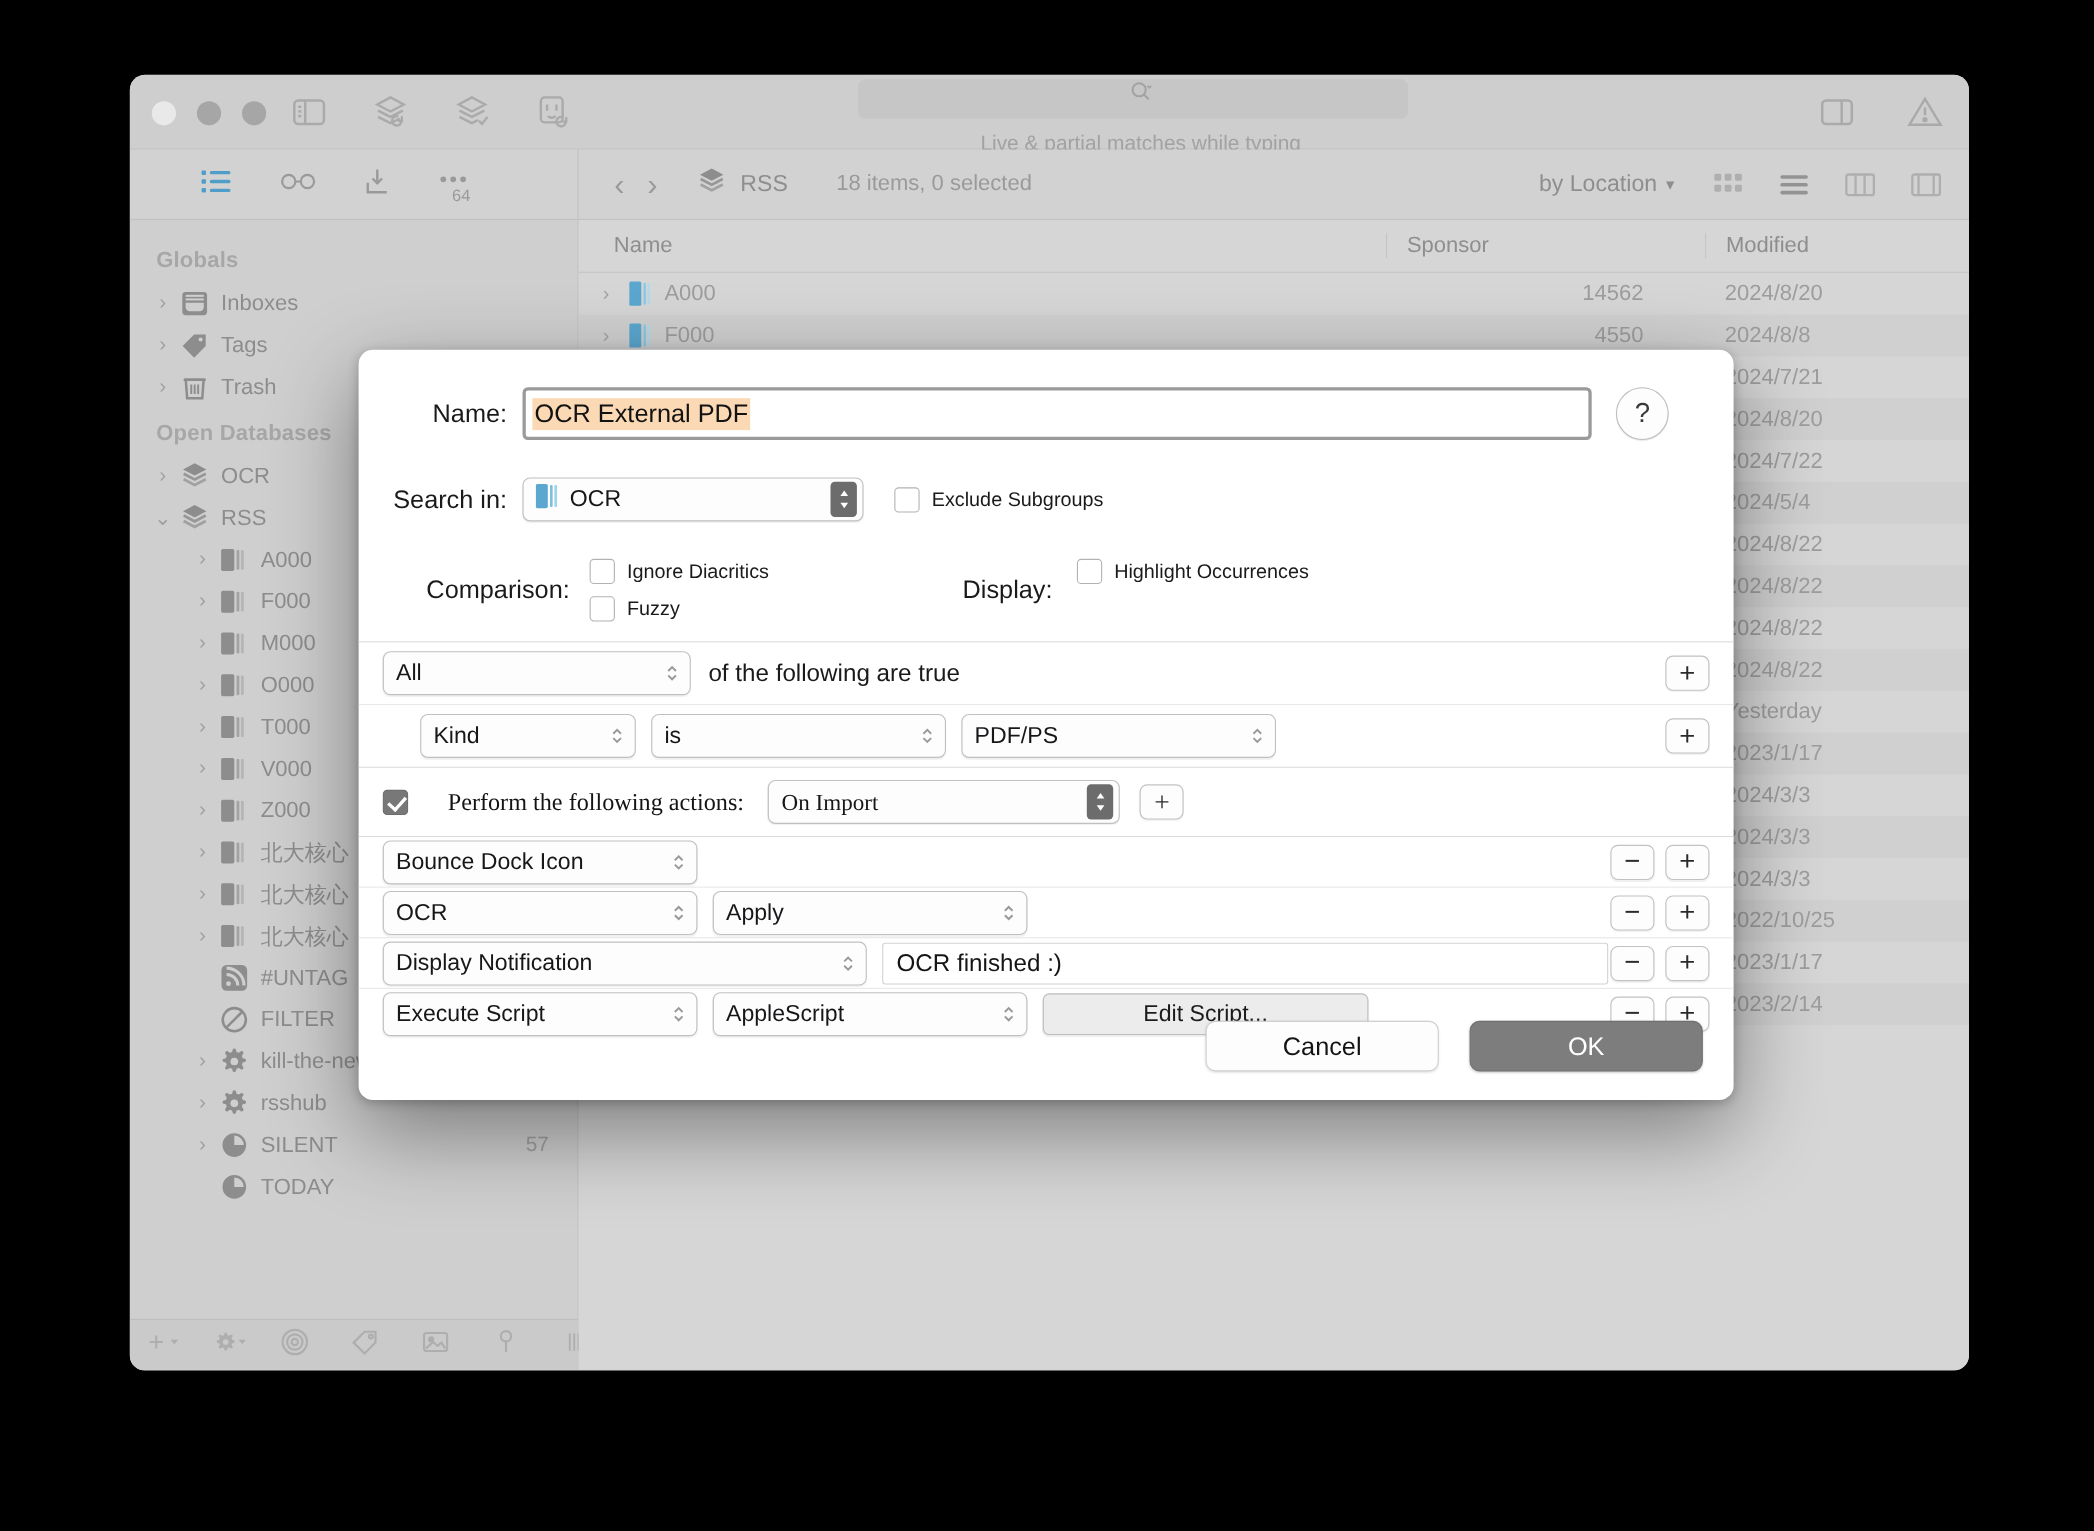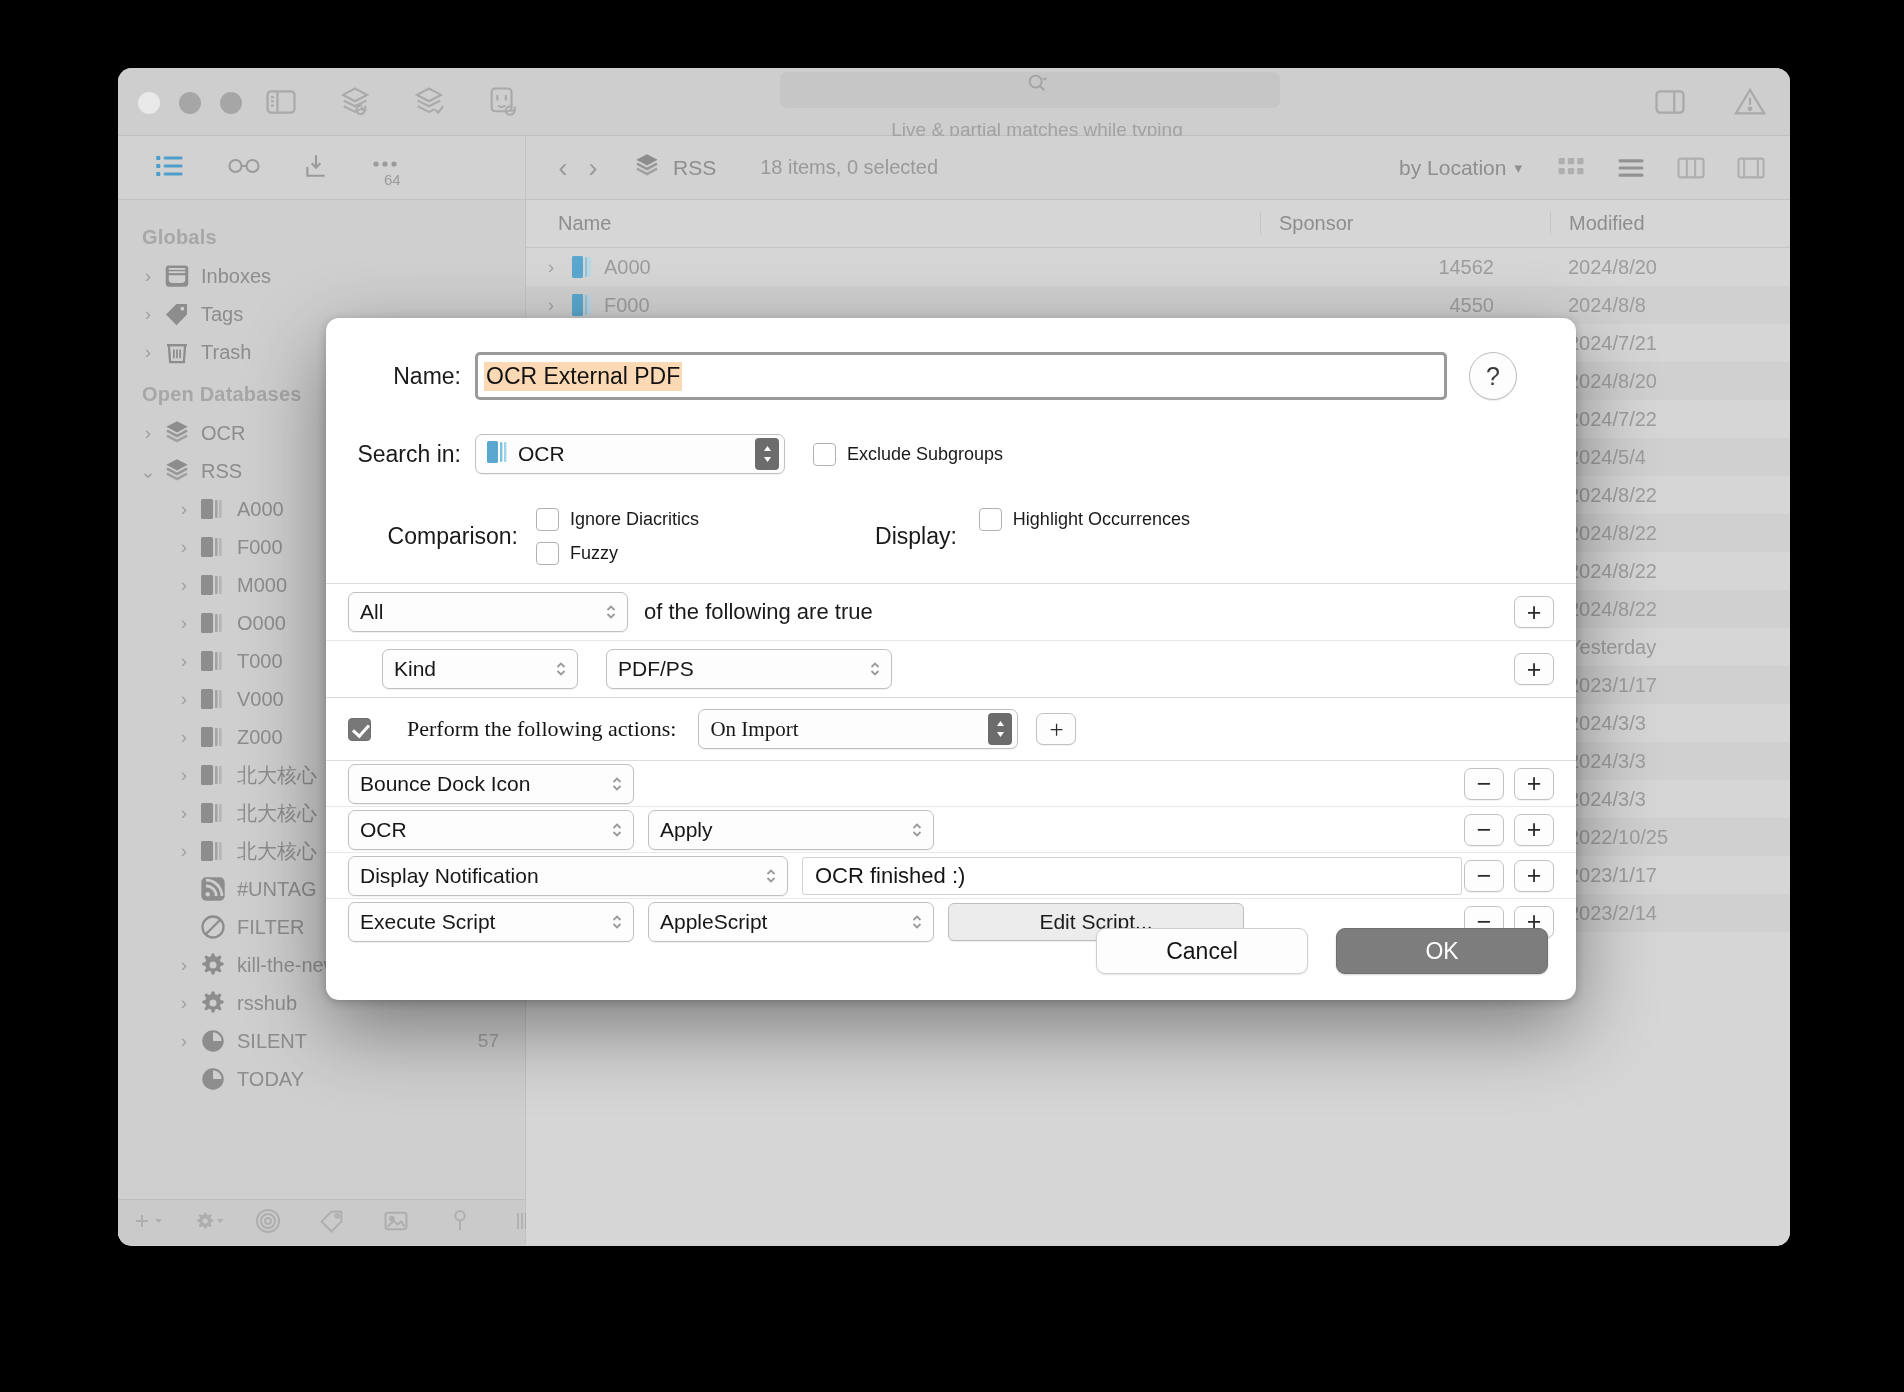--- a/index.html
+++ b/index.html
@@ -38,21 +38,21 @@
     background:#c6c6c6; border-radius:7px; display:flex; align-items:center;
     padding-left:14px; gap:21px;flex-direction:column;
   }
   .searchbar .ph { font-size:19px; color:#a2a2a2; }
   .tb-right { position:absolute; right:22px; top:16px; display:flex; gap:44px; align-items:center; }
 
   .subbar {
     position:relative; height:64px; background:#d2d2d2;
     border-bottom:1px solid #c2c2c2; display:flex; align-items:center;
   }
-  .subbar-left { width:408px; display:flex; align-items:center; gap:42px; padding-left:37px; border-right:1px solid #c2c2c2; height:100%; }
+  .subbar-left { width:408px; display:flex; align-items:center; gap:42px; padding-left:64px; border-right:1px solid #c2c2c2; height:100%; }
   .subbar-right { flex:1; display:flex; align-items:center; padding-left:22px; height:100%; }
   .navbtn { font-size:28px; color:#9a9a9a; width:30px; text-align:center; }
   .crumb { display:flex; align-items:center; gap:11px; margin-left:24px; }
   .crumb .lbl { font-size:21px; color:#8e8e8e; }
   .items-count { margin-left:44px; font-size:20px; color:#9a9a9a; }
   .sort-ctl { margin-left:auto; font-size:21px; color:#8e8e8e; display:flex; align-items:center; gap:8px; }
   .view-modes { display:flex; gap:30px; margin-left:34px; margin-right:24px; align-items:center; }
   .vm { width:30px; height:26px; opacity:.5; }
   .vm.active { opacity:.62; }
 
@@ -849,20 +849,29 @@
           <span class="popup" style="width:196px;">
             <span>Kind</span>
             <span class="chev">
               <svg width="12" height="20" viewBox="0 0 12 20" fill="none" stroke="#9a9a9a" stroke-width="1.8">
                 <path d="M2.5 8 6 4.5 9.5 8"></path>
                 <path d="M2.5 12 6 15.5 9.5 12"></path>
               </svg>
             </span>
           </span>
           <span style="width:14px;"></span>
+          <span class="popup" style="width:268px;">
+            <span>is</span>
+            <span class="chev">
+              <svg width="12" height="20" viewBox="0 0 12 20" fill="none" stroke="#9a9a9a" stroke-width="1.8">
+                <path d="M2.5 8 6 4.5 9.5 8"></path>
+                <path d="M2.5 12 6 15.5 9.5 12"></path>
+              </svg>
+            </span>
+          </span>
           <span style="width:14px;"></span>
           <span class="popup" style="width:286px;">
             <span>PDF/PS</span>
             <span class="chev">
               <svg width="12" height="20" viewBox="0 0 12 20" fill="none" stroke="#9a9a9a" stroke-width="1.8">
                 <path d="M2.5 8 6 4.5 9.5 8"></path>
                 <path d="M2.5 12 6 15.5 9.5 12"></path>
               </svg>
             </span>
           </span>

